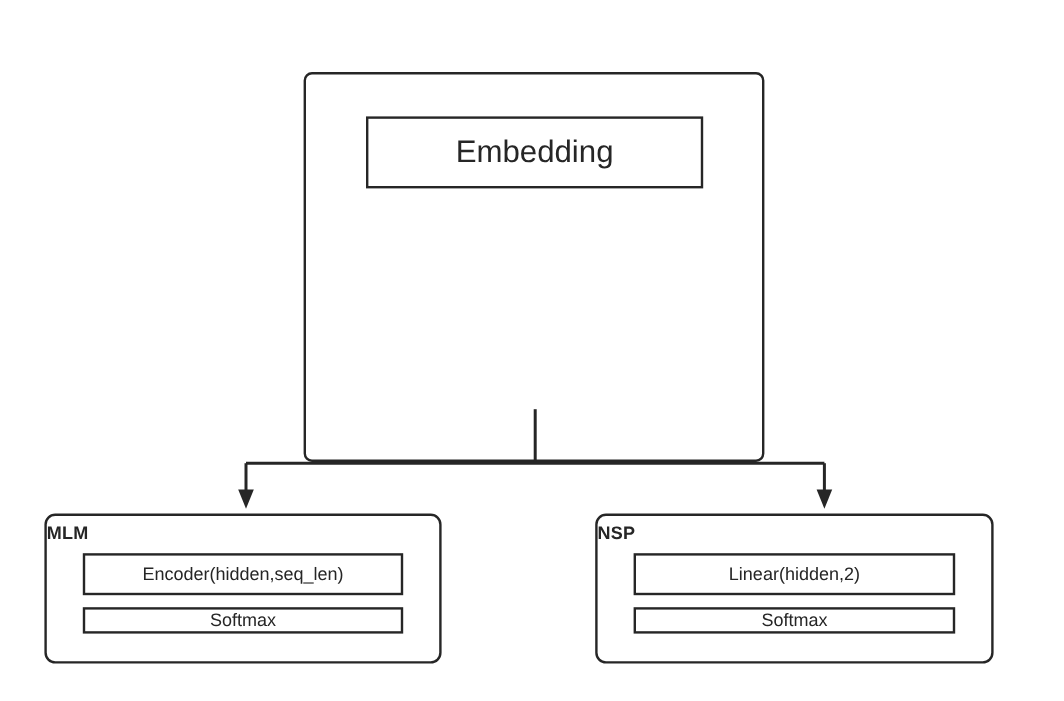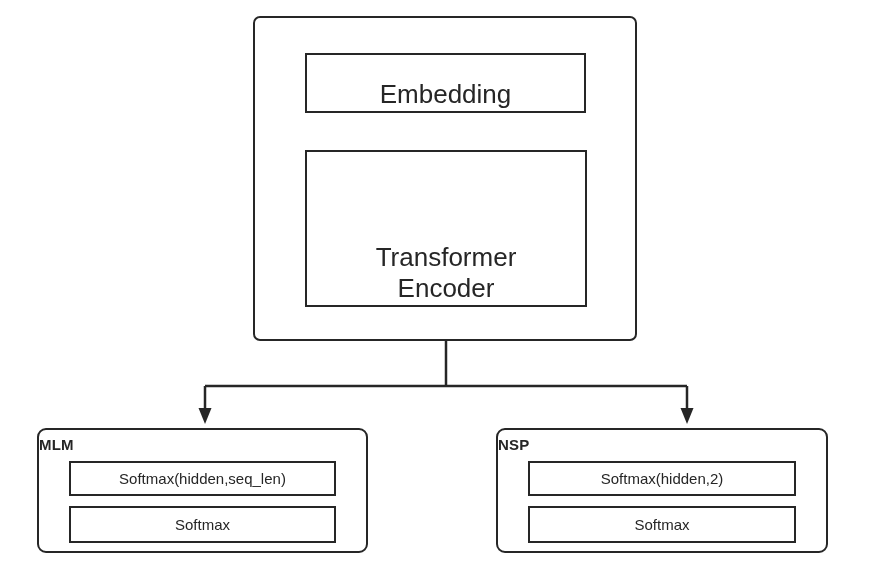--- a/index.html
+++ b/index.html
@@ -19,24 +19,25 @@
     width: 887px;
     height: 584px;
     background: #ffffff;
   }
   .box {
     position: absolute;
     box-sizing: border-box;
     border: 2px solid #262626;
     background: #ffffff;
     display: flex;
-    align-items: flex-end;
+    align-items: center;
     justify-content: center;
     text-align: center;
     line-height: 1.22;
+    margin-top: 44px;
   }
 
   
   #model-box {
     left: 253px;
     top: 16px;
     width: 384px;
     height: 325px;
     border-width: 2.5px;
     border-radius: 7px;
@@ -91,21 +92,21 @@
     box-sizing: border-box;
     border: 2px solid #262626;
     background: #ffffff;
     display: flex;
     align-items: center;
     justify-content: center;
     font-size: 15px;
     text-align: center;
   }
   .sub-linear  { left: 30px; top: 31px; right: 30px; height: 35px; }
-  .sub-softmax { left: 30px; top: 76px; right: 30px; height: 37px; }
+  .sub-softmax { left: 30px; top: 76px; right: 30px; height: 22px; }
 
   
   #connectors {
     position: absolute;
     left: 0;
     top: 0;
     width: 887px;
     height: 584px;
     pointer-events: none;
   }
@@ -114,51 +115,47 @@
 <body>
 
 <div id="canvas">
 
   <div class="box" id="model-box"></div>
 
   <div class="box" id="embedding-box">
     <span class="box-label">Embedding</span>
   </div>
 
-  <div class="box" id="encoder-box">
-    <span class="box-label">Transformer
-Encoder</span>
-  </div>
 
   <svg id="connectors" viewBox="0 0 887 584" xmlns="http://www.w3.org/2000/svg">
 
     <path d="M446,341 L446,386" fill="none" stroke="#262626" stroke-width="2.5"></path>
 
     <path d="M205,386 L687,386" fill="none" stroke="#262626" stroke-width="2.5"></path>
 
     <path d="M205,386 L205,411" fill="none" stroke="#262626" stroke-width="2.5"></path>
     <polygon points="205,424 198.5,408 211.5,408" fill="#262626"></polygon>
 
     <path d="M687,386 L687,411" fill="none" stroke="#262626" stroke-width="2.5"></path>
     <polygon points="687,424 680.5,408 693.5,408" fill="#262626"></polygon>
   </svg>
 
   <div class="head-box" id="mlm-box">
     <div class="head-title">MLM</div>
     <div class="sub-box sub-linear">
-      <span>Softmax(hidden,seq_len)</span>
+      <span>Encoder(hidden,seq_len)</span>
     </div>
     <div class="sub-box sub-softmax">
       <span>Softmax</span>
     </div>
   </div>
 
   <div class="head-box" id="nsp-box">
     <div class="head-title">NSP</div>
     <div class="sub-box sub-linear">
-      <span>Softmax(hidden,2)</span>
+      <span>Linear(hidden,2)</span>
     </div>
     <div class="sub-box sub-softmax">
       <span>Softmax</span>
     </div>
   </div>
 
 </div>
 
 </body></html>

